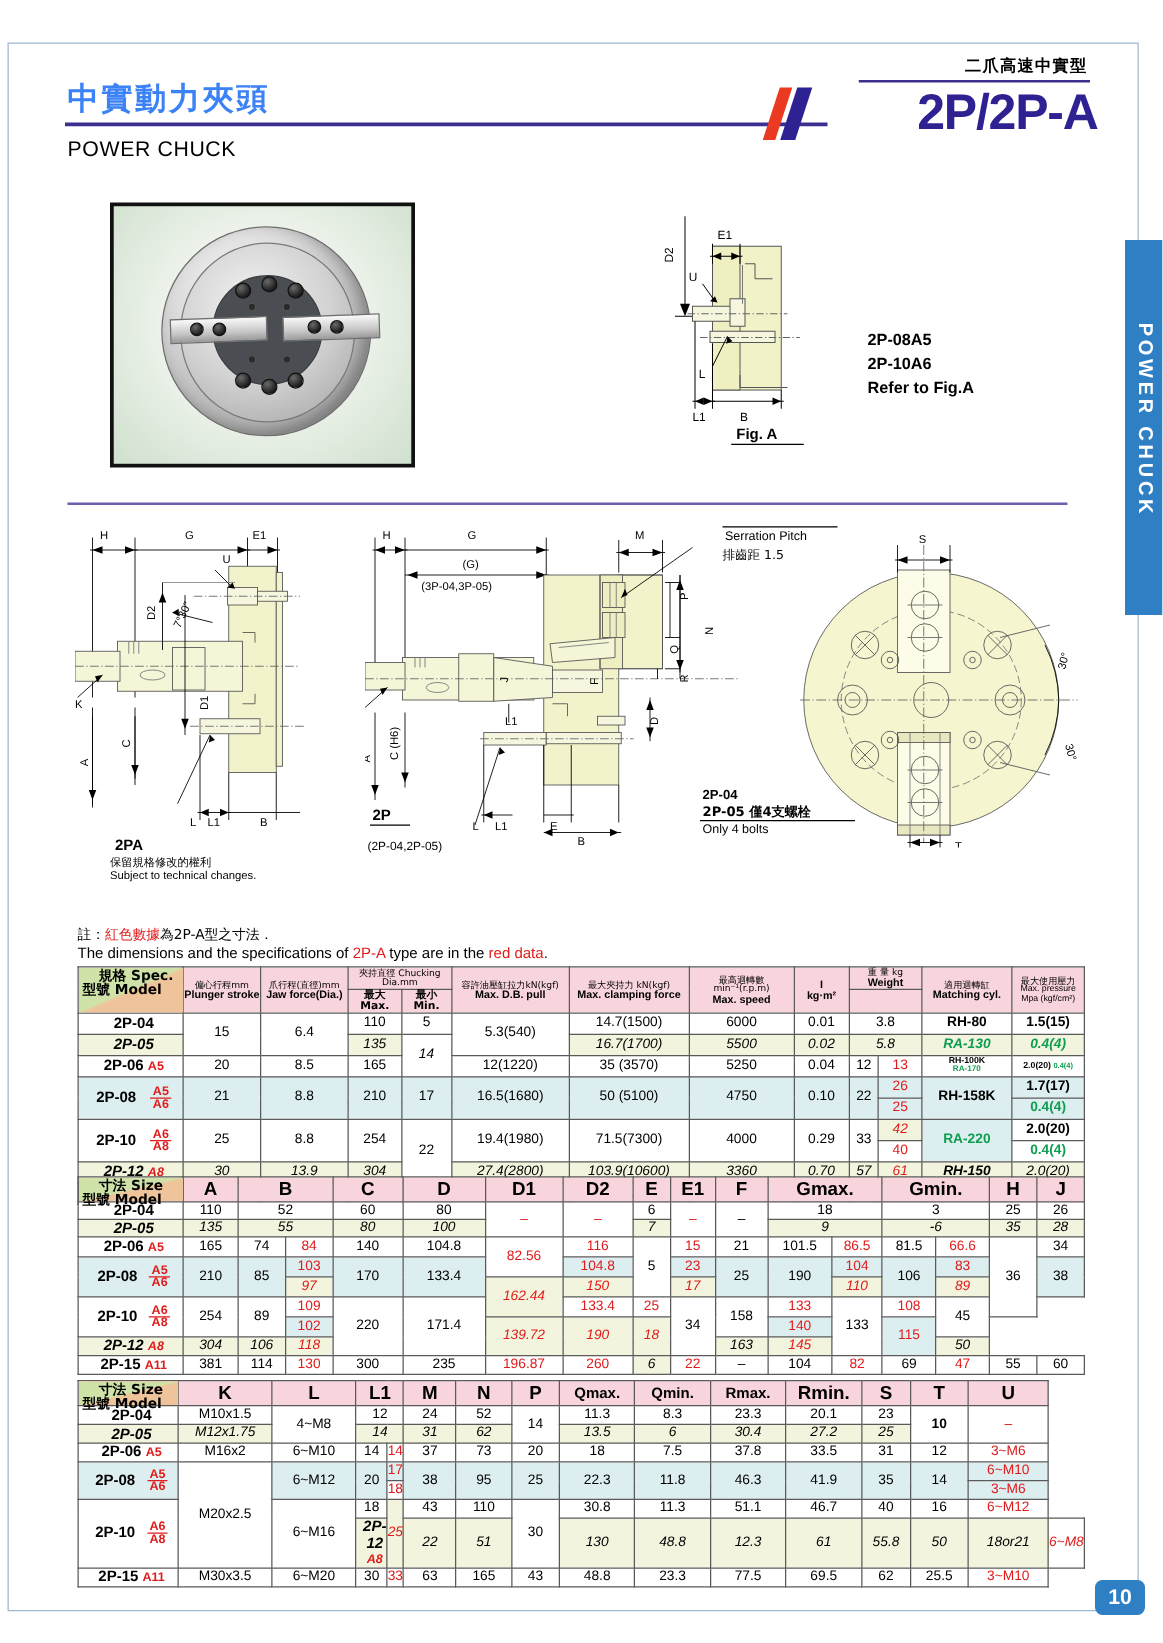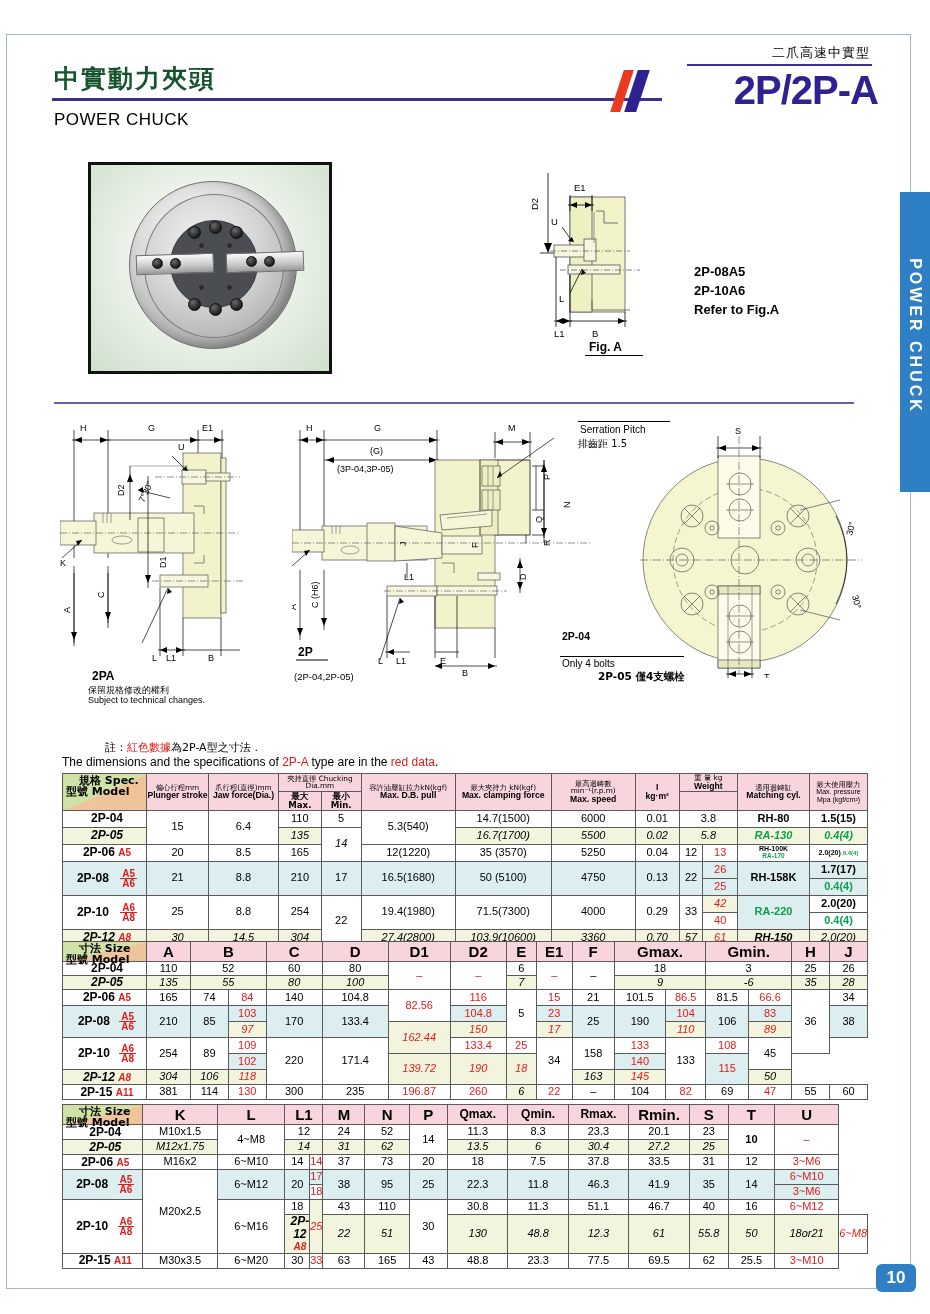--- a/index.html
+++ b/index.html
@@ -10,35 +10,35 @@
     font-family:"Liberation Sans", sans-serif;
     overflow:hidden;
   }
   .page-frame{
     position:absolute; left:6px; top:34px; width:905px; height:1255px;
     border:1px solid #9fb7d4; background:#fff;
   }
   
   .hdr-title-cn{
     position:absolute; left:54px; top:62px;
-    font-size:25px; font-weight:bold; color:#14532d;
+    font-size:25px; font-weight:bold; color:#3b82f6;
     letter-spacing:2px;
     font-family:"DejaVu Sans", sans-serif;
   }
   .hdr-rule{
     position:absolute; left:52px; top:98px; width:610px; height:3px;
     background:#3b2f8f;
   }
   .hdr-title-en{
     position:absolute; left:54px; top:110px;
     font-size:17px; color:#000; letter-spacing:.5px;
   }
   .hdr-cn-small{
     position:absolute; right:60px; top:44px;
-    font-size:13px; font-weight:normal; color:#000;
+    font-size:13px; font-weight:bold; color:#000;
     font-family:"DejaVu Sans", sans-serif;
     letter-spacing:1px;
   }
   .hdr-smallrule{
     position:absolute; right:58px; top:64px; width:185px; height:2px; background:#3b2f8f;
   }
   .hdr-model{
     position:absolute; right:52px; top:68px;
     font-size:40px; font-weight:bold; color:#2e2191;
     letter-spacing:-1px;
@@ -118,21 +118,21 @@
   .figA-ul{ position:absolute; left:585px; top:355px; width:58px; height:1px; background:#000; }
   .refA{
     position:absolute; left:694px; top:262px; font-size:13px; font-weight:bold; line-height:19px;
   }
   .note-cn{ position:absolute; left:88px; top:684px; font-size:9px; font-family:"DejaVu Sans",sans-serif; }
   .note-en{ position:absolute; left:88px; top:695px; font-size:9px; }
   .divider-purple{
     position:absolute; left:54px; top:402px; width:800px; height:2px; background:#6a5fae;
   }
   
-  .tnote1{ position:absolute; left:62px; top:740px; font-size:11px; font-family:"DejaVu Sans",sans-serif;margin-left:43px;}
+  .tnote1{ position:absolute; left:62px; top:740px; font-size:11px; font-family:"DejaVu Sans",sans-serif;}
   .tnote2{ position:absolute; left:62px; top:755px; font-size:12px; }
   .red{ color:#e01b1b; }
   
   table.spec{
     position:absolute; border-collapse:collapse;
     font-size:9.5px; color:#000;
   }
   table.spec td, table.spec th{
     border:1px solid #5a5a5a; text-align:center; vertical-align:middle;
     padding:0; line-height:1.05;
@@ -455,21 +455,21 @@
   <g font-family="Liberation Sans, sans-serif" font-size="9.5" fill="#000">
     <text x="2" y="262">(2P-04,2P-05)</text>
   </g>
 </svg>
 </div>
 
 <div style="position:absolute;left:580px;top:424px;font-size:10px;">Serration Pitch</div>
 <div style="position:absolute;left:578px;top:437px;font-size:10px;" class="cn">排齒距 1.5</div>
 <div style="position:absolute;left:578px;top:421px;width:92px;height:1px;background:#000;"></div>
 <div style="position:absolute;left:562px;top:630px;font-size:10.5px;font-weight:bold;">2P-04</div>
-<div style="position:absolute;left:562px;top:670px;font-size:10.5px;font-weight:bold;margin-left:36px;" class="cn">2P-05  僅4支螺栓</div>
+<div style="position:absolute;left:562px;top:643px;font-size:10.5px;font-weight:bold;" class="cn">2P-05  僅4支螺栓</div>
 <div style="position:absolute;left:562px;top:658px;font-size:10px;">Only 4 bolts</div>
 <div style="position:absolute;left:560px;top:656px;width:124px;height:1px;background:#000;"></div>
 
 <div class="dwg" style="left:640px;top:418px;">
 <svg width="240" height="260" viewBox="0 0 240 260">
   <g stroke="#000" fill="none" stroke-width="0.7">
     <circle cx="105" cy="142" r="102" fill="#f5f5d0" stroke="#555"></circle>
     <circle cx="105" cy="142" r="72" stroke="#777" stroke-dasharray="6,3"></circle>
     <rect x="78" y="38" width="42" height="82" fill="#fcfce8" stroke="#555"></rect>
     <rect x="78" y="168" width="42" height="82" fill="#fcfce8" stroke="#555"></rect>
@@ -646,21 +646,21 @@
         <span class="suffix" style="display:block;padding:0 2px">A6</span>
       </span>
     </td>
     <td class="num" rowspan="2">21</td>
     <td class="num" rowspan="2">8.8</td>
     <td class="num" rowspan="2">210</td>
     <td class="num" rowspan="2">17</td>
     <td class="num" rowspan="2">16.5(1680)</td>
     <td class="num" rowspan="2">50  (5100)</td>
     <td class="num" rowspan="2">4750</td>
-    <td class="num" rowspan="2">0.13</td>
+    <td class="num" rowspan="2">0.10</td>
     <td class="num" rowspan="2">22</td>
     <td class="num red">26</td>
     <td class="bold num" rowspan="2">RH-158K</td>
     <td class="bold num">1.7(17)</td>
   </tr>
   <tr class="rowC" style="height:17px">
     <td class="num red">25</td>
     <td class="bold num green-txt">0.4(4)</td>
   </tr>
 
@@ -686,21 +686,21 @@
     <td class="bold num">2.0(20)</td>
   </tr>
   <tr class="rowA" style="height:17px">
     <td class="num red">40</td>
     <td class="bold num green-txt">0.4(4)</td>
   </tr>
 
   <tr class="rowB" style="height:17px">
     <td class="model"><span>2P-12</span> <span class="suffix">A8</span></td>
     <td class="num">30</td>
-    <td class="num">14.5</td>
+    <td class="num">13.9</td>
     <td class="num">304</td>
     <td class="num">27.4(2800)</td>
     <td class="num">103.9(10600)</td>
     <td class="num">3360</td>
     <td class="num">0.70</td>
     <td class="num">57</td>
     <td class="num red">61</td>
     <td class="bold num">RH-150</td>
     <td class="num">2.0(20)</td>
   </tr>

